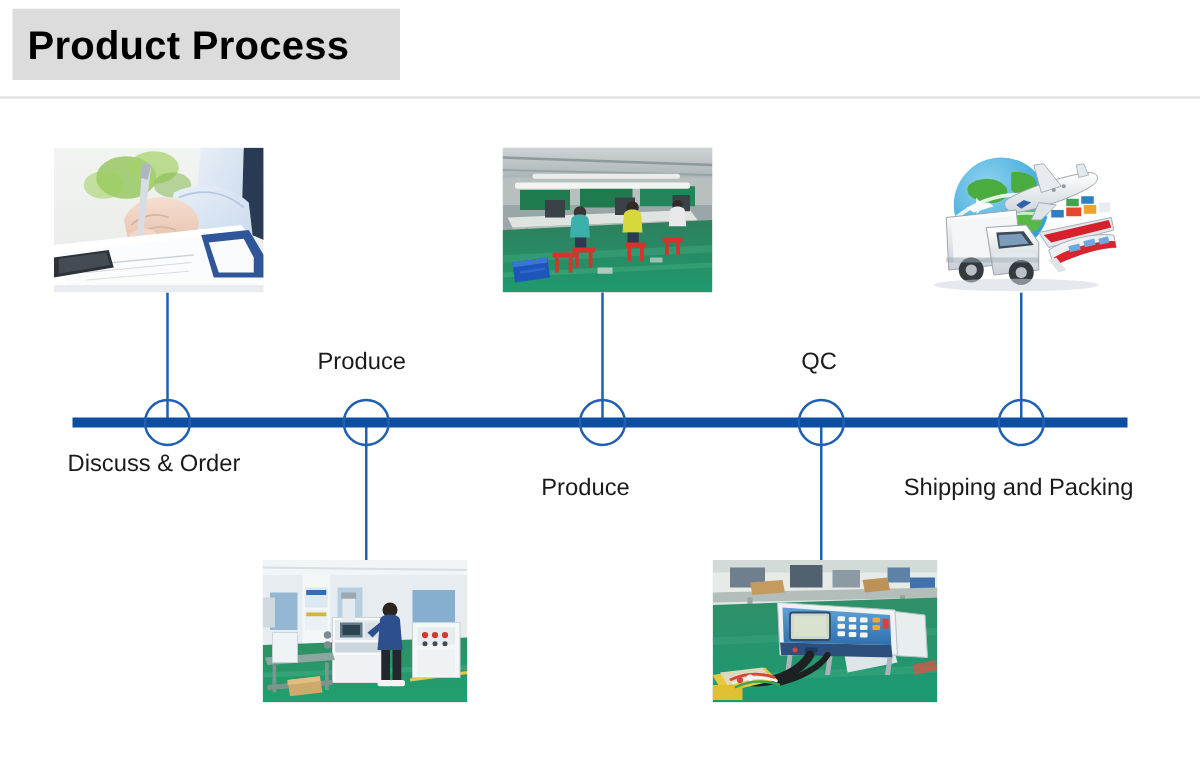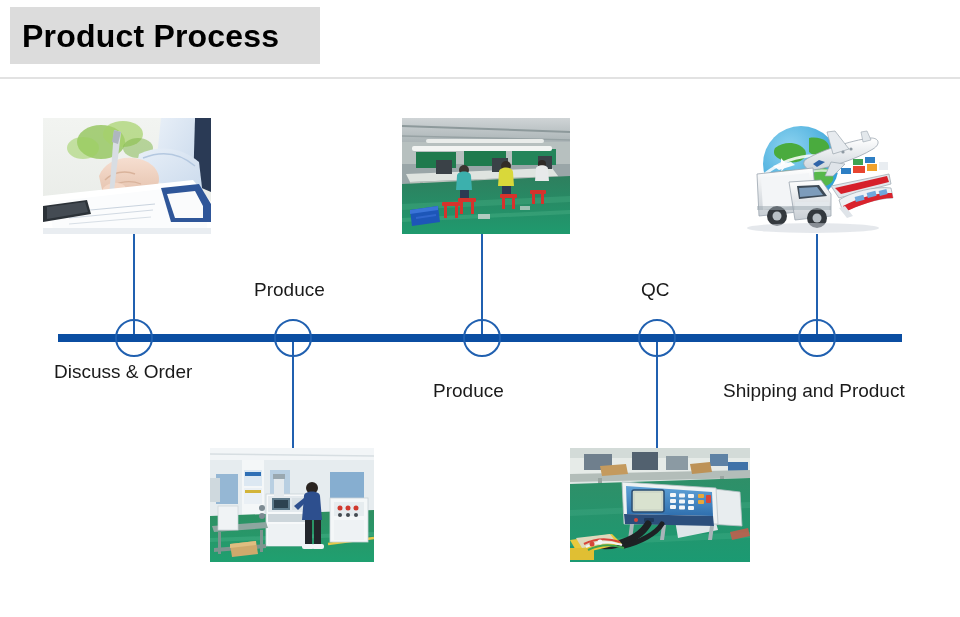--- a/index.html
+++ b/index.html
@@ -119,21 +119,21 @@
 <div class="node-circle layer-circ" style="left:115px; top:319px;"></div>
 <div class="node-circle layer-circ" style="left:274px; top:319px;"></div>
 <div class="node-circle layer-circ" style="left:463px; top:319px;"></div>
 <div class="node-circle layer-circ" style="left:638px; top:319px;"></div>
 <div class="node-circle layer-circ" style="left:798px; top:319px;"></div>
 
 <div class="stage-label layer-text" style="left:54px; top:362px;">Discuss &amp; Order</div>
 <div class="stage-label layer-text" style="left:254px; top:280px;">Produce</div>
 <div class="stage-label layer-text" style="left:433px; top:381px;">Produce</div>
 <div class="stage-label layer-text" style="left:641px; top:280px;text-align:center;">QC</div>
-<div class="stage-label layer-text" style="left:723px; top:381px;">Shipping and Product</div>
+<div class="stage-label layer-text" style="left:723px; top:381px;">Shipping and Packing</div>
 
 <div class="photo layer-photo" style="left:43px; top:118px; width:168px; height:116px;">
   <svg width="168" height="116" viewBox="0 0 168 116">
     <defs>
       <linearGradient id="p1bg" x1="0" y1="0" x2="0" y2="1">
         <stop offset="0" stop-color="#f2f4f1"></stop>
         <stop offset="1" stop-color="#e7eae6"></stop>
       </linearGradient>
       <linearGradient id="p1shirt" x1="0" y1="0" x2="1" y2="1">
         <stop offset="0" stop-color="#e9f0f8"></stop>

